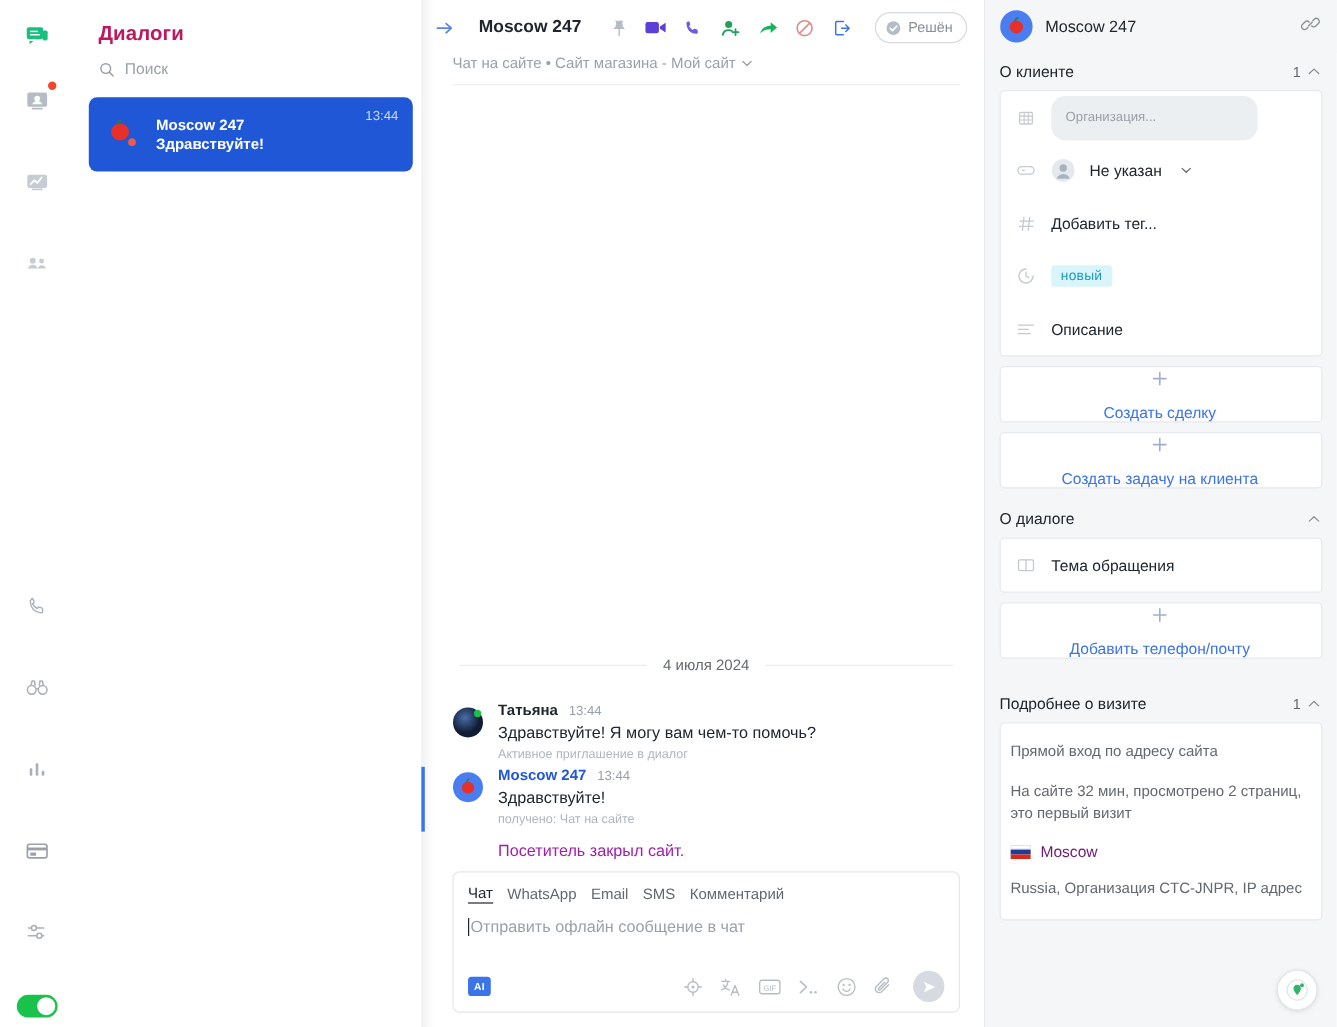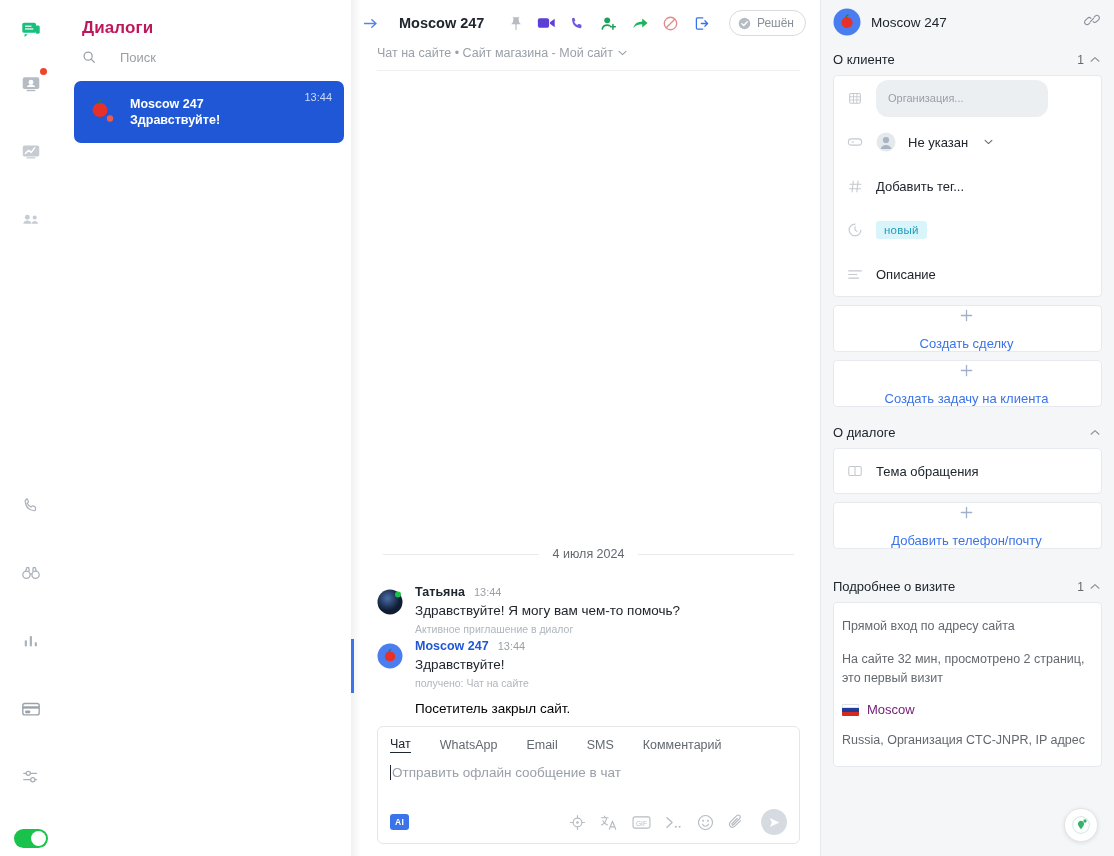--- a/index.html
+++ b/index.html
@@ -54,21 +54,21 @@
   }
   .tab {
     font-size: 13px; color: #63686f; cursor: pointer; padding-bottom: 8px;
     position: relative; white-space: nowrap;
   }
   .tab.active { color: #20262e; font-weight: bold; border-bottom: 2px solid #20262e; }
   .tab-sup {
     font-size: 9px; color: #8a9099; vertical-align: super; margin-left: 2px;
   }
   .search-row {
-    display: flex; align-items: flex-start; gap: 24px; padding: 12px 20px 10px 20px;
+    display: flex; align-items: flex-end; gap: 8px; padding: 12px 20px 10px 20px;
   }
   .search-placeholder { font-size: 13px; color: #9aa0a8; }
 
   .conv {
     margin: 6px 6px 0 12px; background: #1f57d6; border-radius: 7px;
     height: 62px; display: flex; align-items: center; padding: 0 12px;
     cursor: pointer; position: relative;
   }
   .conv-av { width: 34px; height: 34px; flex: 0 0 34px; position: relative; }
   .conv-body { flex: 1; margin-left: 10px; min-width: 0; }
@@ -116,28 +116,28 @@
   .msg { display: flex; gap: 12px; padding: 0 0 4px 0; position: relative; }
   .msg.highlight { border-left: 3px solid #3b73e8; margin-left: -26px; padding-left: 23px; }
   .msg-av { width: 26px; height: 26px; flex: 0 0 26px; margin-top: 4px; position: relative; }
   .msg-main { flex: 1; min-width: 0; }
   .msg-top { display: flex; align-items: baseline; gap: 9px; }
   .msg-author { font-size: 12.5px; font-weight: bold; color: #20262e; }
   .msg-author.link { color: #1f57d6; }
   .msg-time { font-size: 11px; color: #9aa0a8; }
   .msg-text { font-size: 13.5px; color: #20262e; line-height: 20px; margin-top: 2px; }
   .msg-meta { font-size: 10.5px; color: #b0b6bd; margin-top: 2px; }
-  .sys-note { font-size: 13.5px; color: #000000; margin: 8px 0 0 38px; }
+  .sys-note { font-size: 13.5px; color: #a21caf; margin: 8px 0 0 38px; }
 
   
   .composer {
     margin: 10px 20px 12px 26px; border: 1px solid #e3e7ea; border-radius: 6px;
     background: #fff; flex: 0 0 auto; padding: 10px 12px 8px 12px;
   }
-  .comp-tabs { display: flex; gap: 29px; align-items: center; }
+  .comp-tabs { display: flex; gap: 12px; align-items: center; }
   .comp-tab { font-size: 12.5px; color: #63686f; cursor: pointer; padding-bottom: 1px; }
   .comp-tab.active { color: #20262e; border-bottom: 1px solid #20262e; }
   .comp-input {
     display: flex; align-items: flex-start; margin-top: 12px; height: 22px;
   }
   .caret { width: 1px; height: 15px; background: #20262e; margin-right: 1px; }
   .comp-input span { font-size: 13.5px; color: #9aa0a8; }
   .comp-bar { display: flex; align-items: center; margin-top: 22px; }
   .ai-btn {
     background: #3b73e8; color: #fff; font-size: 8.5px; font-weight: bold;

